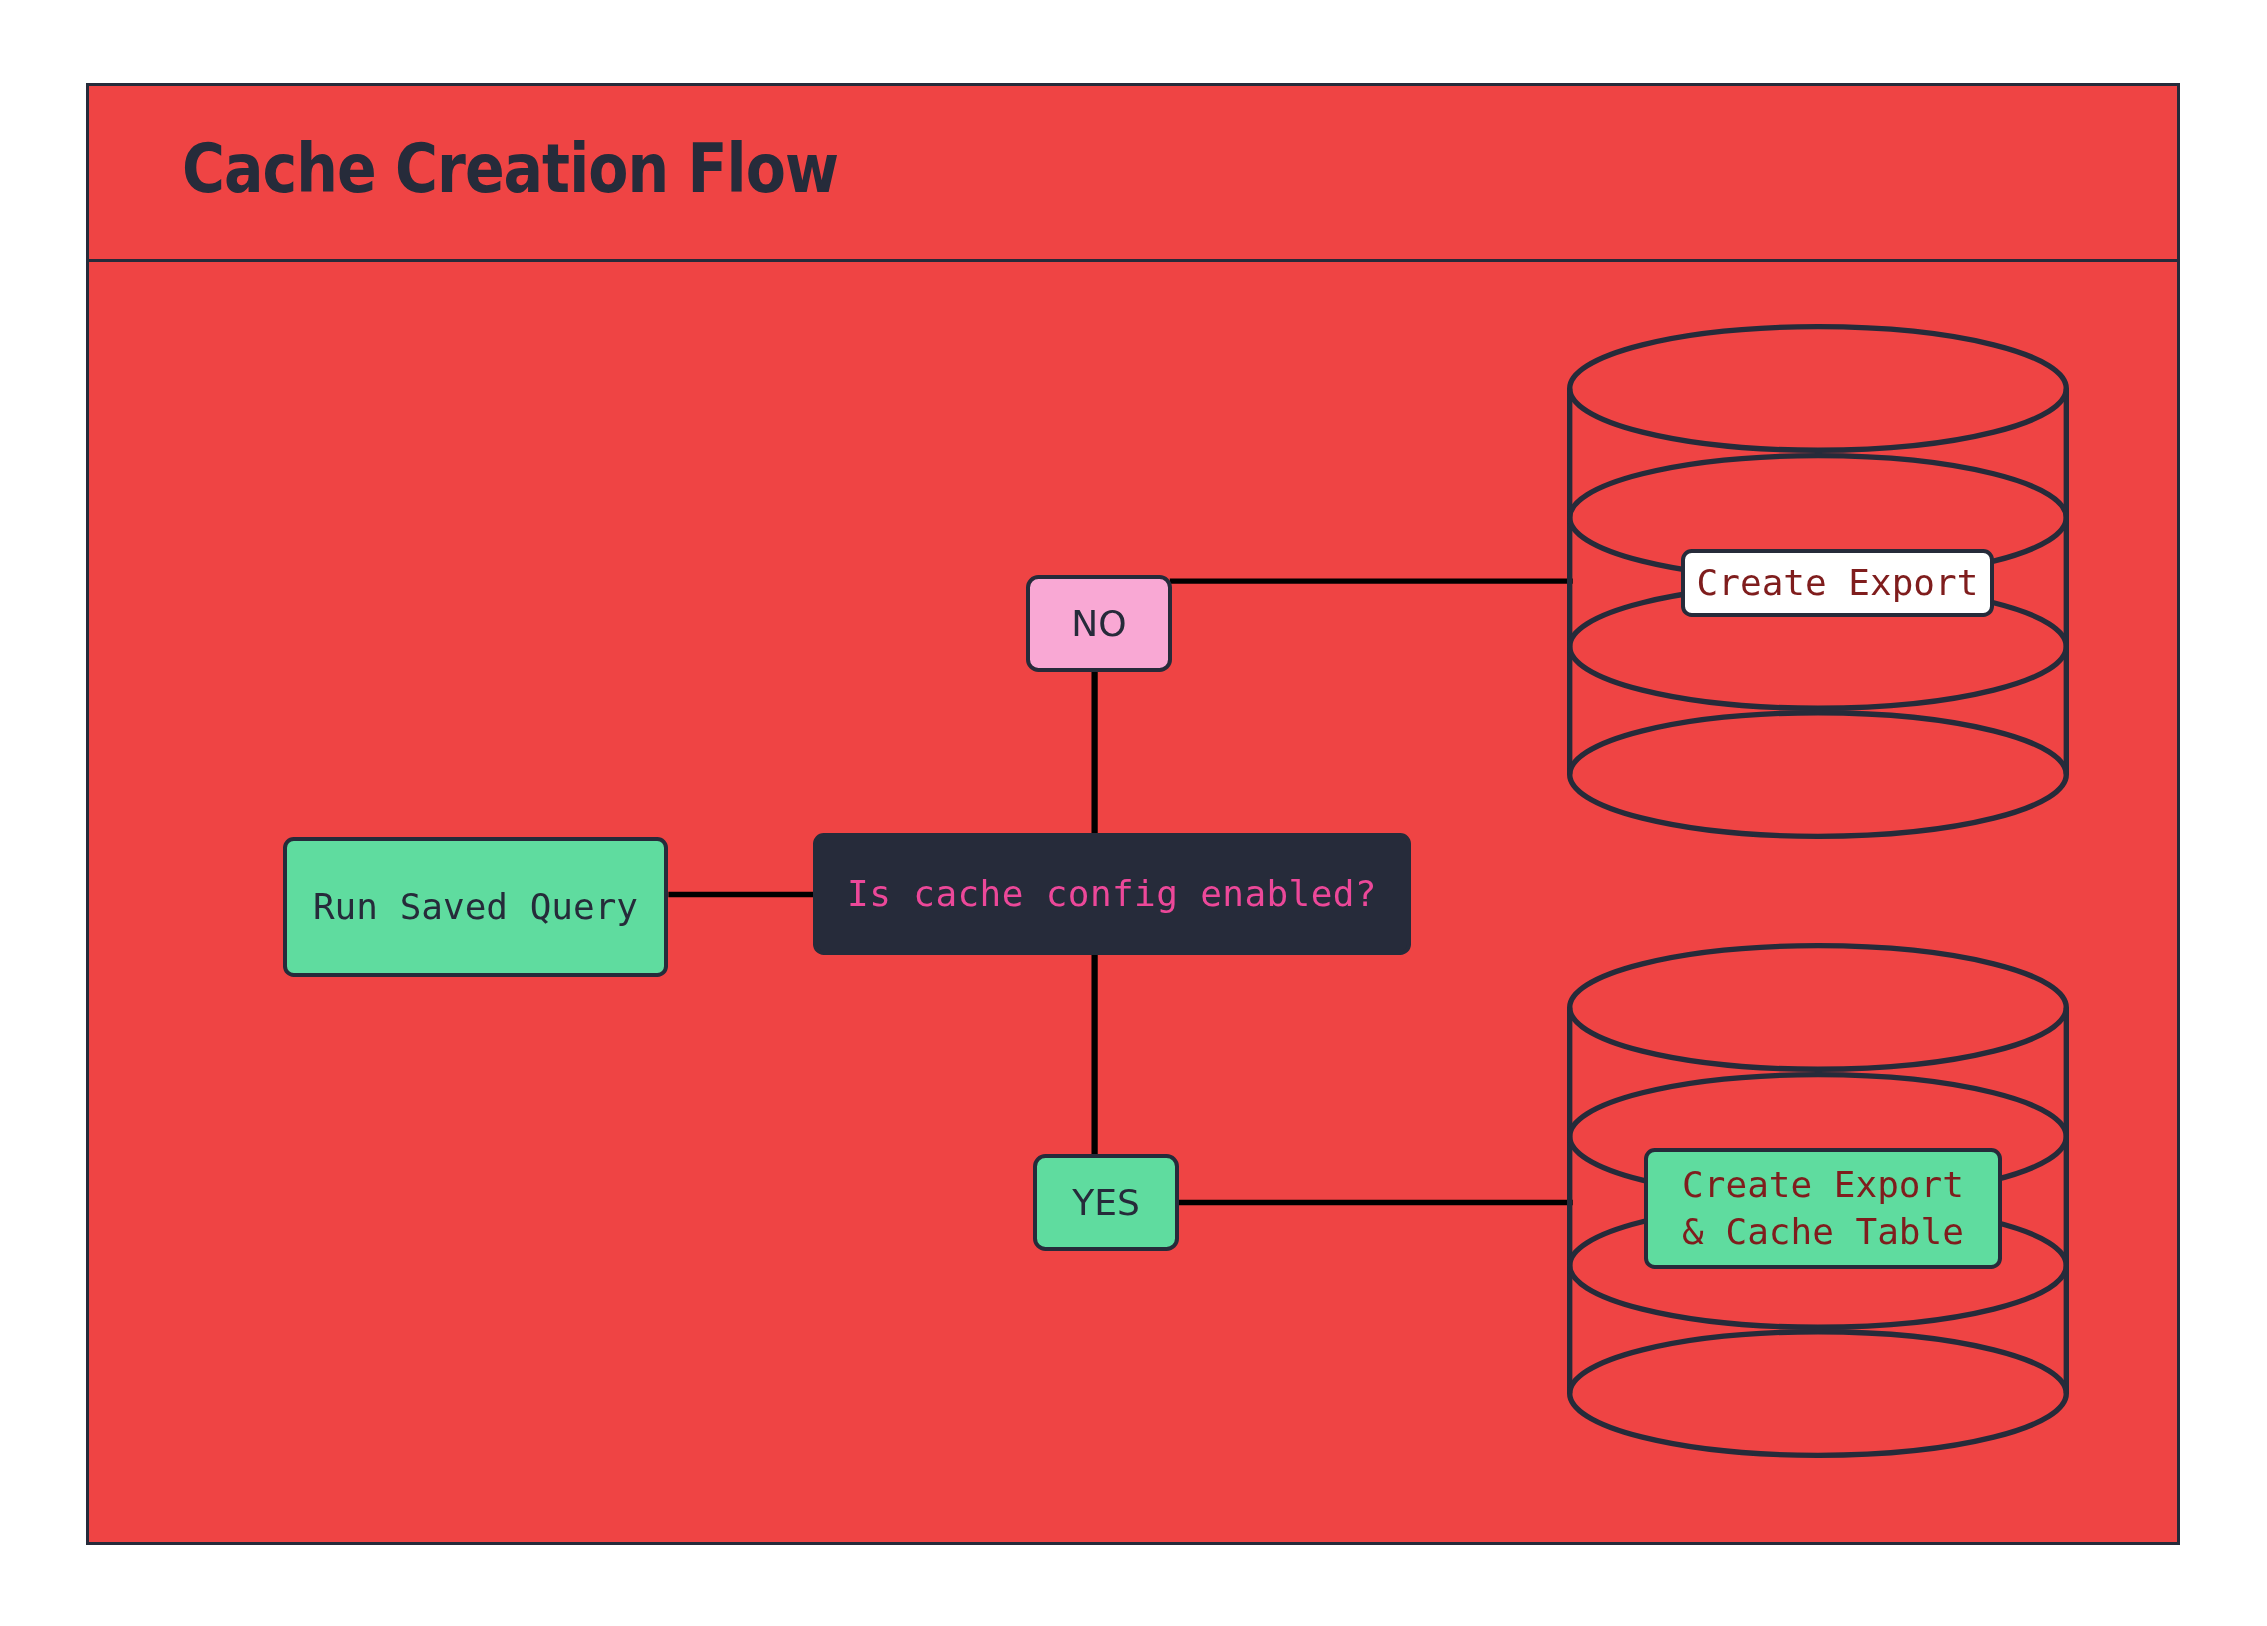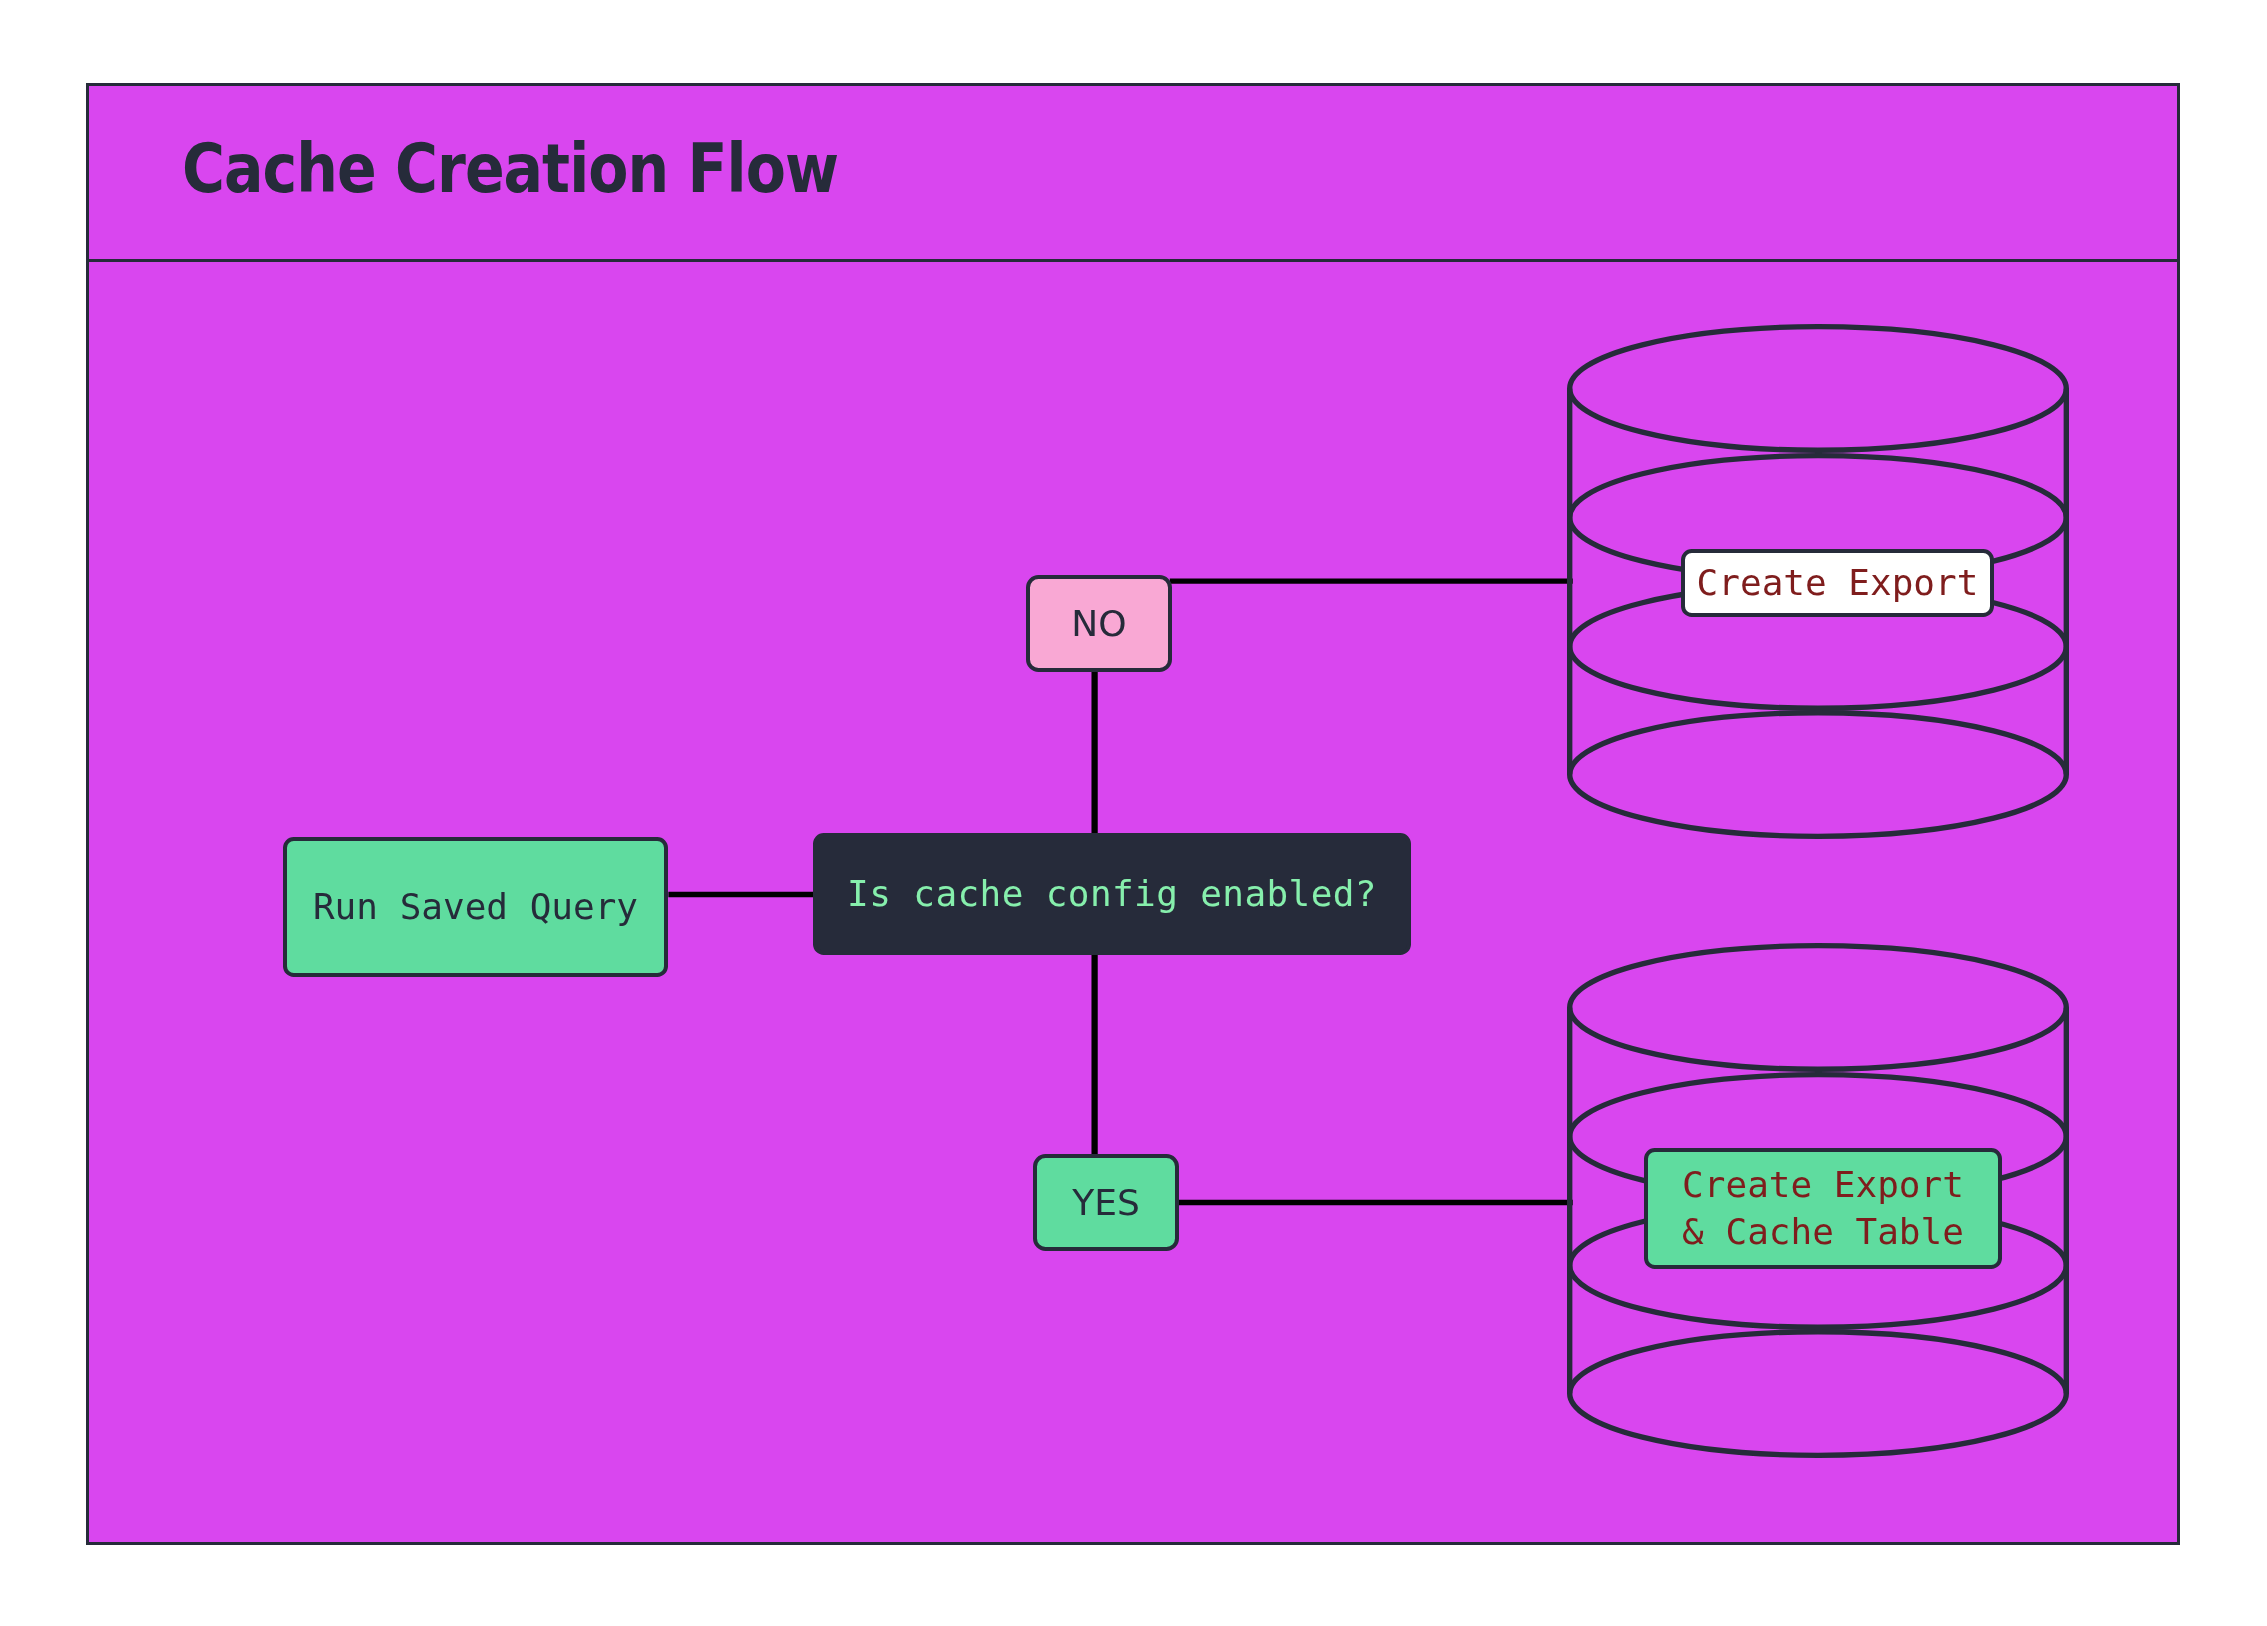--- a/index.html
+++ b/index.html
@@ -24,21 +24,21 @@
 
   
   .frame {
     position: absolute;
     left: 86px;
     top: 83px;
     width: 2094px;
     height: 1462px;
     border: 3.6px solid #262b3a;
     box-sizing: border-box;
-    background: #d946ef;
+    background: #ef4444;
   }
 
   .frame-header {
     position: absolute;
     left: 0;
     top: 0;
     width: 100%;
     height: 176px;
     border-bottom: 3.6px solid #262b3a;
     box-sizing: border-box;
@@ -96,21 +96,21 @@
 
   .node-green {
     background: #5fdc9f;
   }
   .node-white {
     background: #f9a8d4;
     margin-top: 40px;
   }
   .node-dark {
     background: #262b3a;
-    color: #86efac;
+    color: #ec4899;
   }
 
   
   #node-run-saved-query {
     left: 283px;
     top: 837px;
     width: 385px;
     height: 140px;
   }
 

